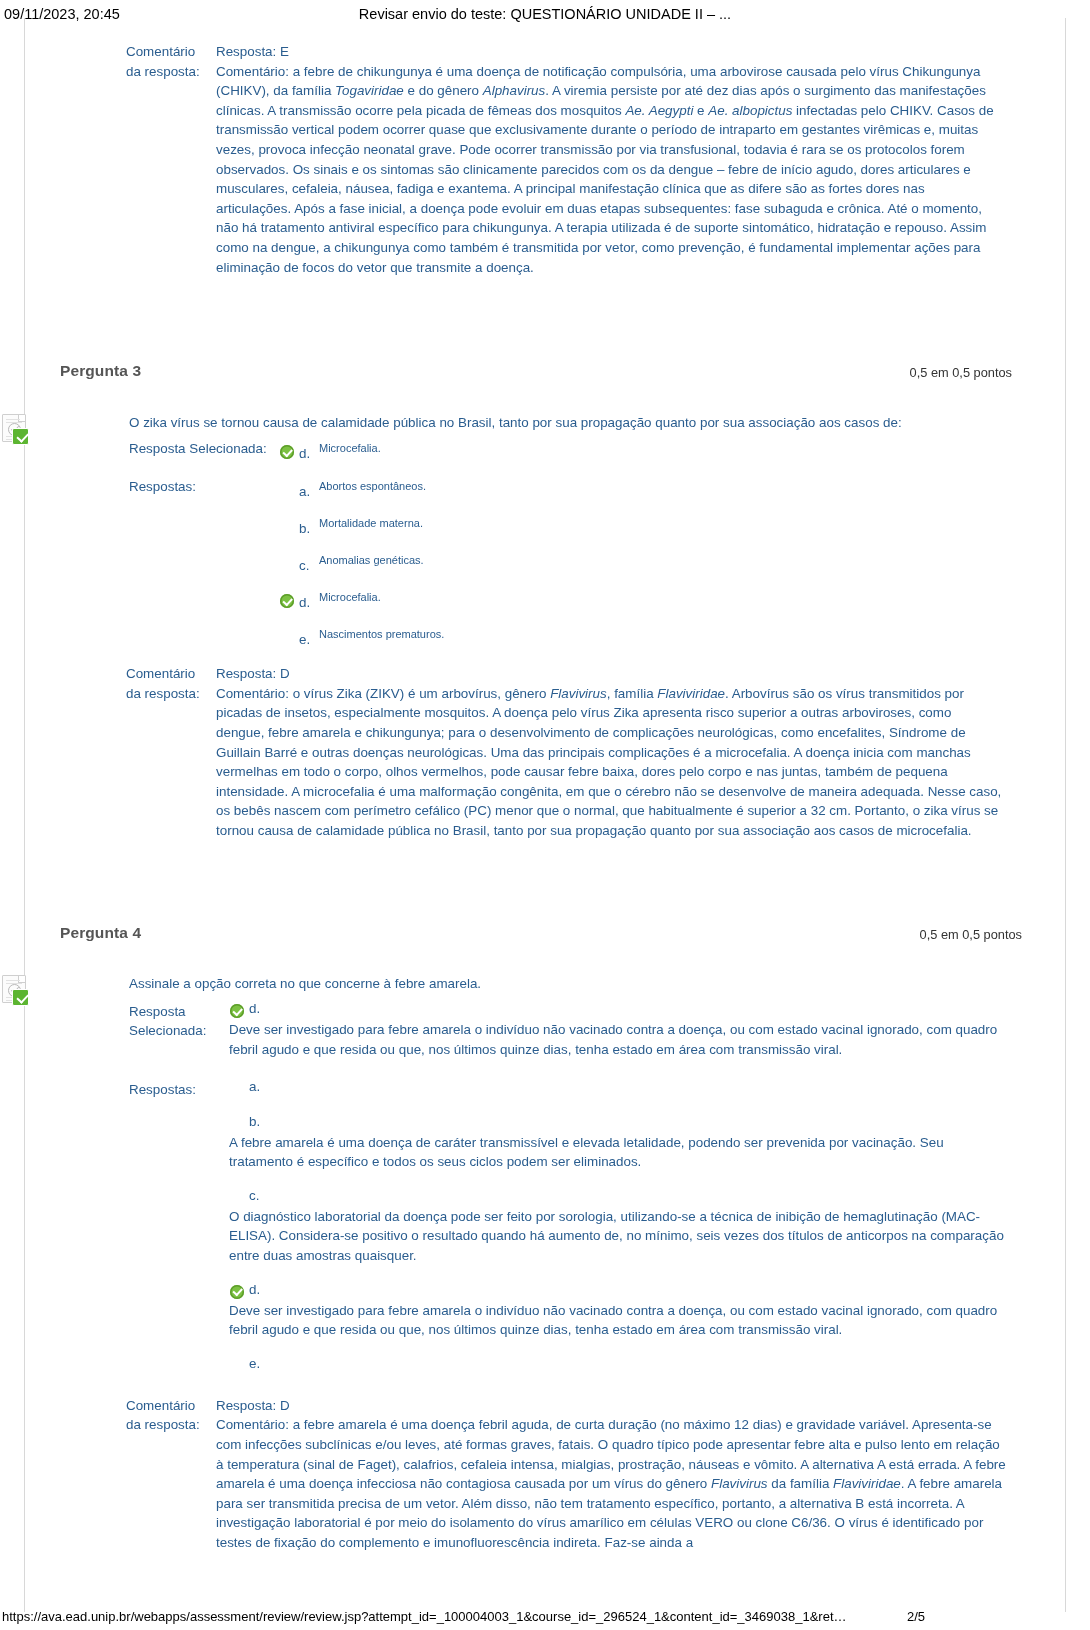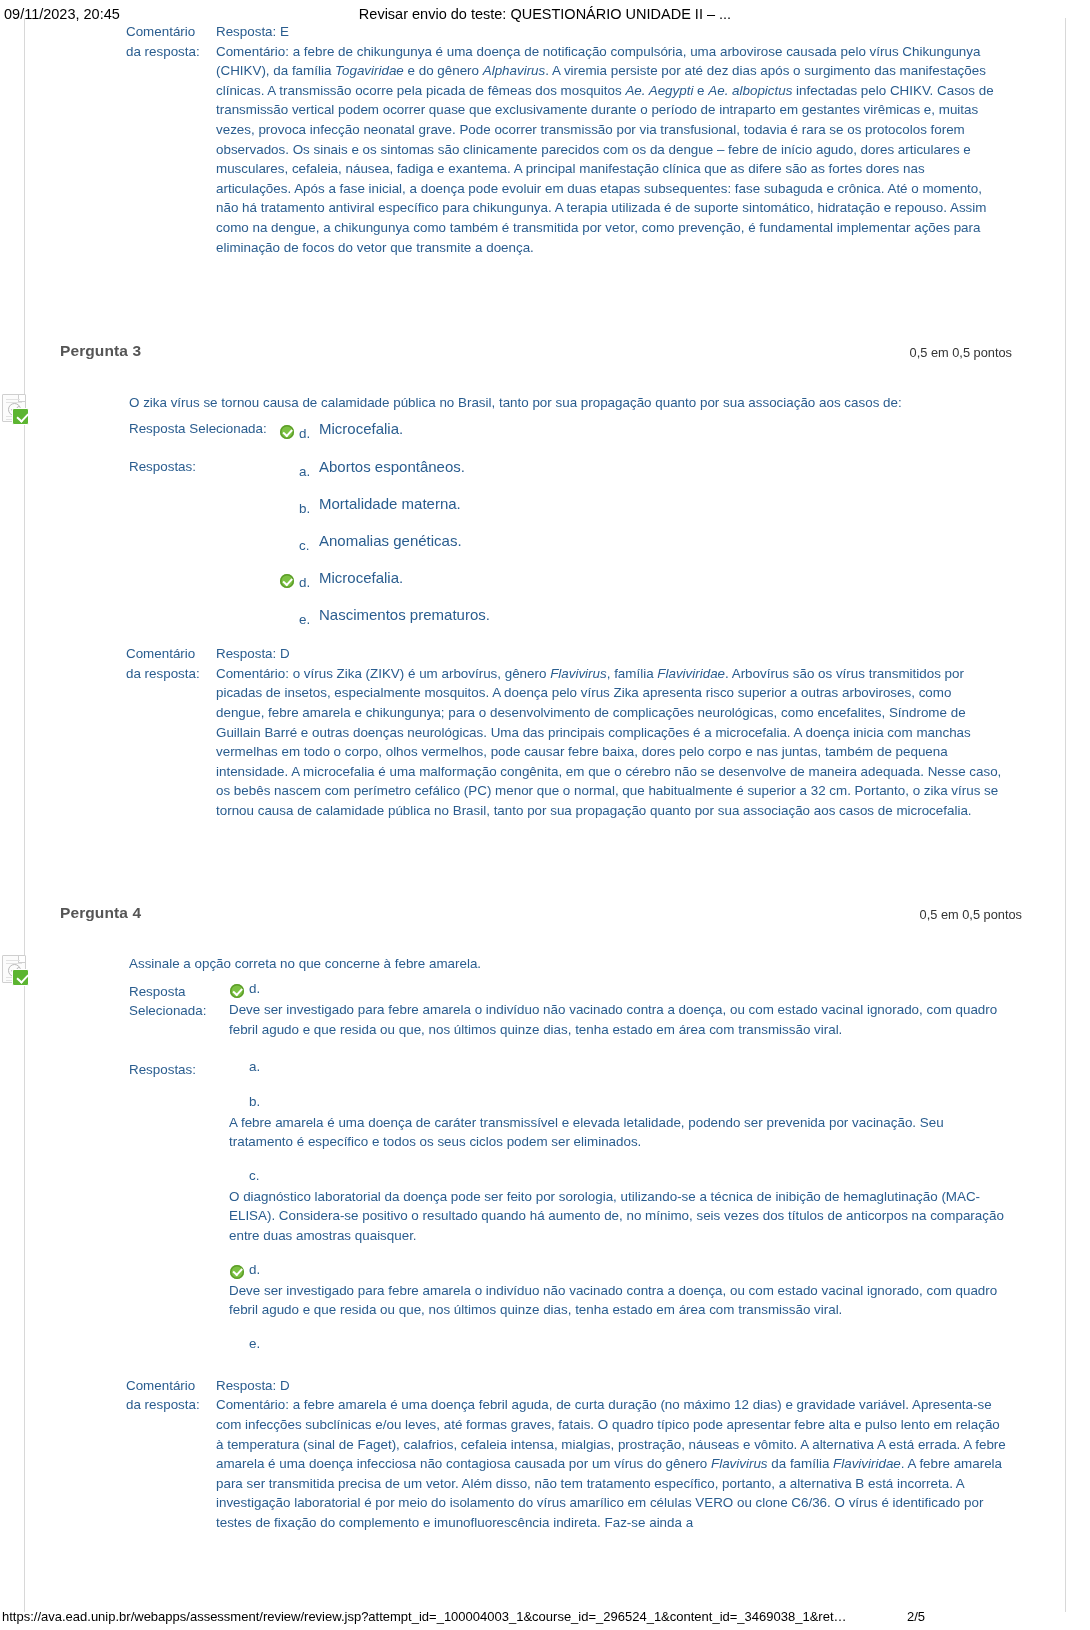--- a/index.html
+++ b/index.html
@@ -31,21 +31,21 @@
 
   
   .page-rule {
     position:absolute; top:18px; bottom:18px; width:1px; background:#d8d8d8;
   }
   .page-rule.left { left:24px; }
   .page-rule.right { right:24px; }
 
   
   .content {
-    position:absolute; top:16px; left:0; width:1090px;
+    position:absolute; top:36px; left:0; width:1090px;
   }
 
   .block { position:relative; }
 
   
   .feedback {
     display:flex; align-items:flex-start;
     font-size:13.4px; line-height:19.6px;
     color:#2a5d8f;
   }
@@ -145,21 +145,21 @@
     content:""; position:absolute;
     left:3px; top:3.5px; width:7px; height:3.5px;
     border-left:2px solid #ffffff; border-bottom:2px solid #ffffff;
     transform:rotate(-47deg);
   }
   .opt-letter {
     width:20px; flex:0 0 20px;
     font-size:13.4px; color:#2a5d8f;
     line-height:14px;
   }
-  .opt-text { flex:1 1 auto; font-size:15px; line-height:19px; padding-bottom:3px; }
+  .opt-text { flex:1 1 auto; font-size:11px; line-height:19px; padding-bottom:3px; }
 
   
   .opt-stack { margin-bottom:4px; }
   .opt-stack-head { display:flex; align-items:flex-start; height:18px; }
   .opt-stack-text { font-size:13.4px; line-height:19.6px; }
 
   em { font-style:italic;text-align:right; }
 </style>
 </head>
 <body>

